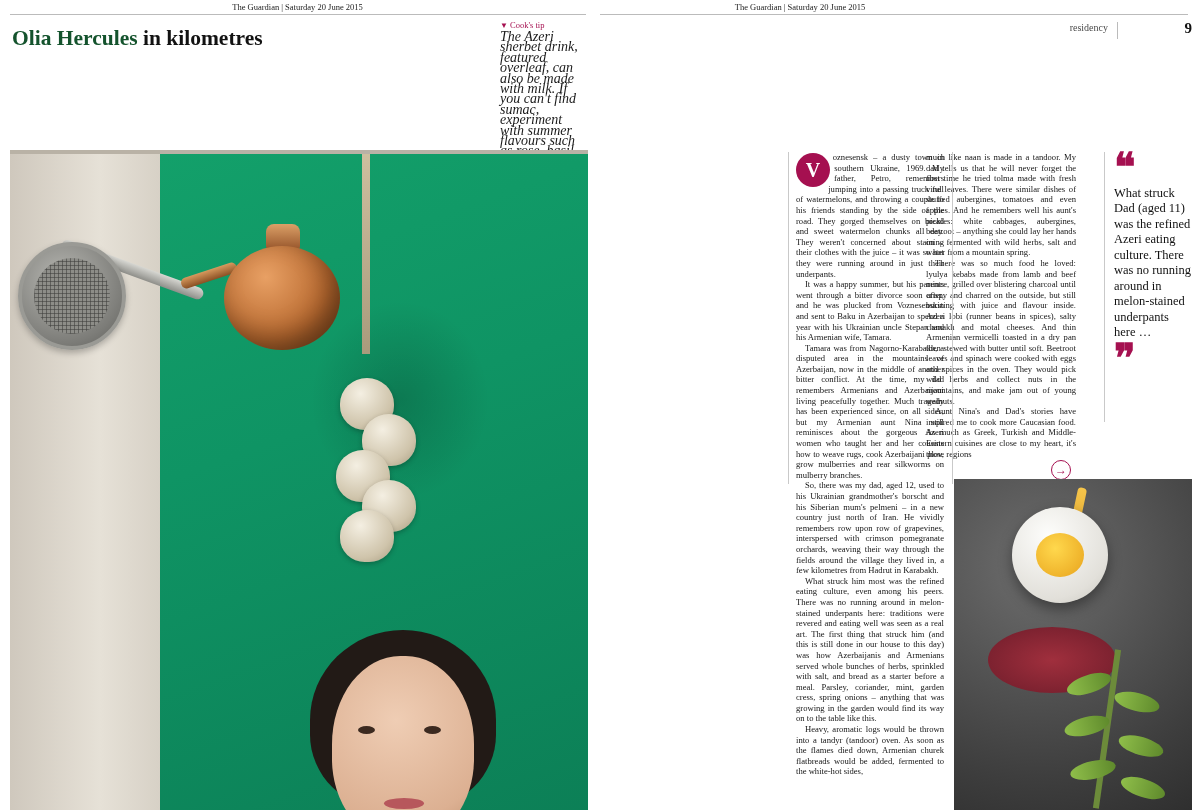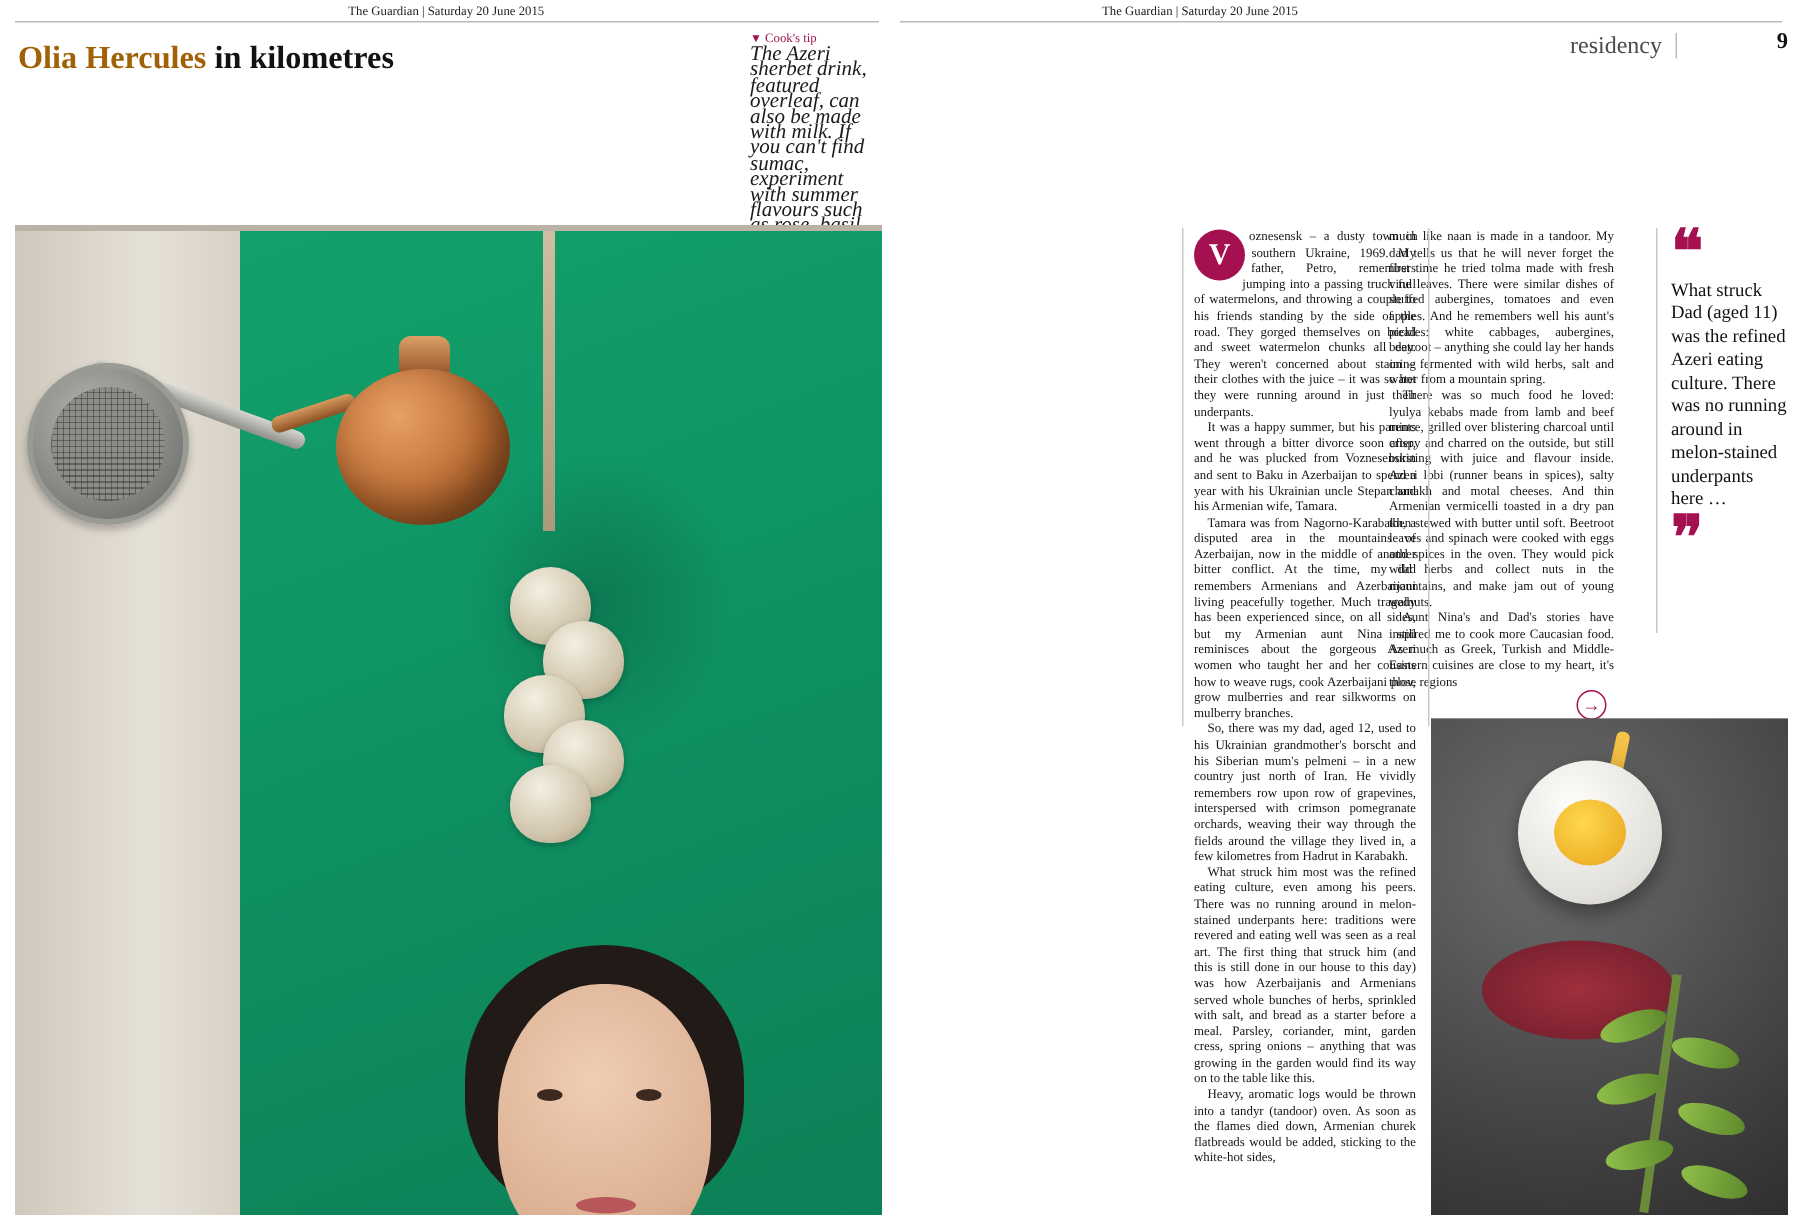--- a/index.html
+++ b/index.html
@@ -48,21 +48,21 @@
     line-height: 27px;
     color: #1b1b1b;
     letter-spacing: -0.1px;
   }
   .byline {
     margin-top: 5px;
     font-size: 21.5px;
     line-height: 26px;
     font-weight: bold;
   }
-  .byline .name { color: #a16207; }
+  .byline .name { color: #14532d; }
   .byline .role { color: #121212; }
 
   
   .cooks-tip {
     position: absolute;
     left: 500px; top: 4px;
     width: 88px;
     font-family: "Liberation Serif", serif;
   }
   .cooks-tip .tip-head {
@@ -89,21 +89,21 @@
 
   
   .right-page {
     position: absolute;
     left: 596px; top: 16px;
     width: 604px; height: 794px;
   }
   .residency-label {
     position: absolute;
     right: 92px; top: 6px;
-    font-size: 16px;
+    font-size: 10px;
     color: #4a4a4a;
     font-family: "Liberation Serif", serif;
   }
   .residency-rule {
     position: absolute;
     right: 82px; top: 6px;
     width: 1px; height: 17px;
     background: #bbb;
   }
   .folio {
@@ -390,21 +390,21 @@
 
   <div class="col" id="col1">
     <div class="dropcap-wrap">
       <span class="dropcap">V</span>
       <p class="first">oznesensk – a dusty town in southern Ukraine, 1969. My father, Petro, remembers jumping into a passing truck full of watermelons, and throwing a couple to his friends standing by the side of the road. They gorged themselves on bread and sweet watermelon chunks all day. They weren't concerned about staining their clothes with the juice – it was so hot they were running around in just their underpants.</p>
     </div>
     <p>It was a happy summer, but his parents went through a bitter divorce soon after, and he was plucked from Voznesenskin and sent to Baku in Azerbaijan to spend a year with his Ukrainian uncle Stepan and his Armenian wife, Tamara.</p>
     <p>Tamara was from Nagorno-Karabakh, a disputed area in the mountains of Azerbaijan, now in the middle of another bitter conflict. At the time, my dad remembers Armenians and Azerbaijani living peacefully together. Much tragedy has been experienced since, on all sides, but my Armenian aunt Nina still reminisces about the gorgeous Azeri women who taught her and her cousins how to weave rugs, cook Azerbaijani plov, grow mulberries and rear silkworms on mulberry branches.</p>
     <p>So, there was my dad, aged 12, used to his Ukrainian grandmother's borscht and his Siberian mum's pelmeni – in a new country just north of Iran. He vividly remembers row upon row of grapevines, interspersed with crimson pomegranate orchards, weaving their way through the fields around the village they lived in, a few kilometres from Hadrut in Karabakh.</p>
     <p>What struck him most was the refined eating culture, even among his peers. There was no running around in melon-stained underpants here: traditions were revered and eating well was seen as a real art. The first thing that struck him (and this is still done in our house to this day) was how Azerbaijanis and Armenians served whole bunches of herbs, sprinkled with salt, and bread as a starter before a meal. Parsley, coriander, mint, garden cress, spring onions – anything that was growing in the garden would find its way on to the table like this.</p>
-    <p>Heavy, aromatic logs would be thrown into a tandyr (tandoor) oven. As soon as the flames died down, Armenian churek flatbreads would be added, sticking to the white-hot sides,</p>
+    <p>Heavy, aromatic logs would be thrown into a tandyr (tandoor) oven. As soon as the flames died down, Armenian churek flatbreads would be added, fermented to the white-hot sides,</p>
   </div>
 
   <div class="col" id="col2" style="width:150px;">
     <p class="first">much like naan is made in a tandoor. My dad tells us that he will never forget the first time he tried tolma made with fresh vine leaves. There were similar dishes of stuffed aubergines, tomatoes and even apples. And he remembers well his aunt's pickles: white cabbages, aubergines, beetroot – anything she could lay her hands on – fermented with wild herbs, salt and water from a mountain spring.</p>
     <p>There was so much food he loved: lyulya kebabs made from lamb and beef mince, grilled over blistering charcoal until crispy and charred on the outside, but still bursting with juice and flavour inside. Azeri lobi (runner beans in spices), salty chanakh and motal cheeses. And thin Armenian vermicelli toasted in a dry pan then stewed with butter until soft. Beetroot leaves and spinach were cooked with eggs and spices in the oven. They would pick wild herbs and collect nuts in the mountains, and make jam out of young walnuts.</p>
     <p>Aunt Nina's and Dad's stories have inspired me to cook more Caucasian food. As much as Greek, Turkish and Middle-Eastern cuisines are close to my heart, it's those regions</p>
   </div>
 
   <div class="col-rule" style="left:192px; height:332px;"></div>
   <div class="col-rule" style="left:356px; height:332px; top:136px;"></div>

